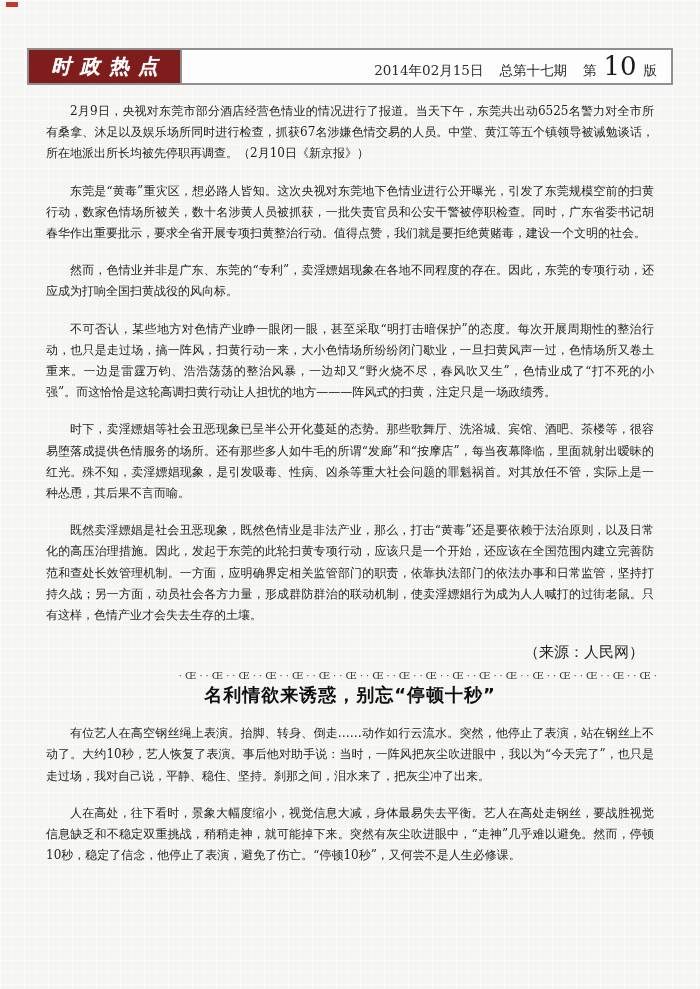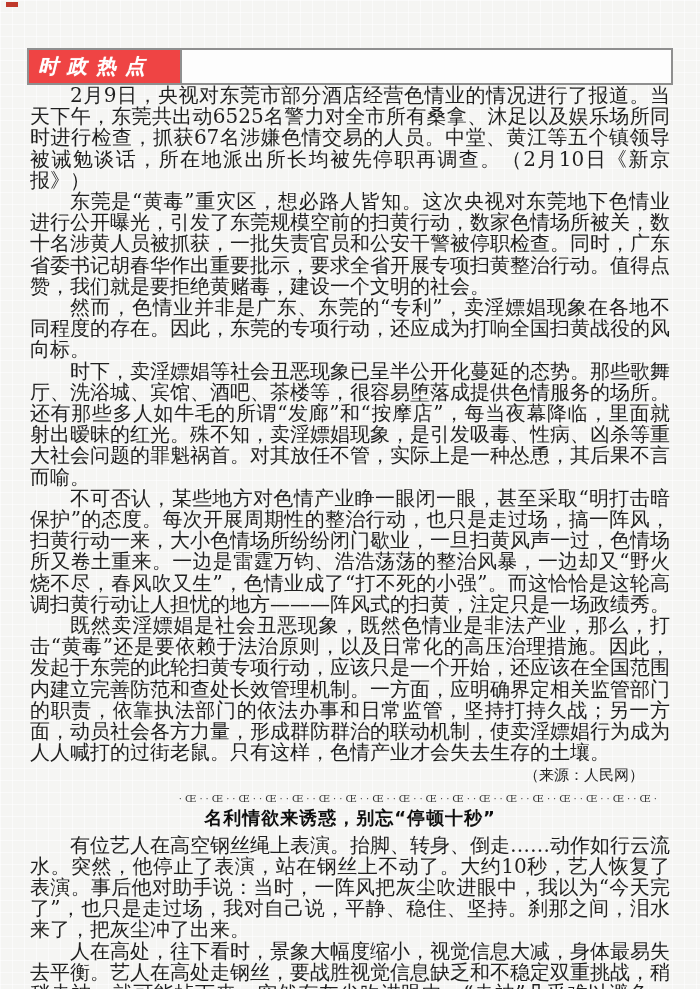--- a/index.html
+++ b/index.html
@@ -30,25 +30,25 @@
     margin: 48px 27px 0 27px;
     height: 33px;
     border: 2px solid #8f8f8f;
     background: #fdfdfd;
     display: flex;
     align-items: stretch;
     box-sizing: content-box;
   }
   .section-badge {
     width: 151px;
-    background: #ef4444;
+    background: #7f1d1d;
     border-right: 2px solid #8f8f8f;
     display: flex;
     align-items: center;
-    justify-content: flex-start;
+    justify-content: center;
   }
   .section-badge .badge-label {
     color: #ffffff;
     font-family: "DejaVu Serif", "Liberation Serif", serif;
     font-weight: bold;
     font-style: italic;
     font-size: 20px;
     letter-spacing: 9px;
     padding-left: 9px;
     text-shadow: 0 0 1px rgba(255,255,255,0.6);
@@ -85,24 +85,24 @@
     text-align: center;
     font-family: "DejaVu Sans", "Liberation Sans", sans-serif;
     font-weight: bold;
     font-size: 18px;
     color: #0f0f0f;
     letter-spacing: 1px;
   }
   
   .article-body { margin: 0 30px; }
   .article-body p {
-    margin: 0;
+    margin: 16px;
     text-indent: 2em;
     text-align: justify;
-    font-size: 20px;
+    font-size: 12px;
     line-height: 21.2px;
     color: #1f1f1f;
   }
   .source-line {
     margin: 1px 30px 0 30px;
     padding-right: 26px;
     text-align: right;
     font-size: 15px;
     line-height: 21px;
     color: #1f1f1f;
@@ -123,29 +123,32 @@
 <body>
 
 <div class="page">
 
   <div class="corner-mark"></div>
 
   <header class="masthead">
     <div class="section-badge">
       <span class="badge-label">时政热点</span>
     </div>
+    <div class="issue-info">
+      <span>2014年02月15日</span><span class="sep"></span><span>总第十七期</span><span class="sep"></span><span>第</span><span class="page-num">10</span><span>版</span>
+    </div>
   </header>
 
 
   <div class="article-body">
       <p>2月9日，央视对东莞市部分酒店经营色情业的情况进行了报道。当天下午，东莞共出动6525名警力对全市所有桑拿、沐足以及娱乐场所同时进行检查，抓获67名涉嫌色情交易的人员。中堂、黄江等五个镇领导被诫勉谈话，所在地派出所长均被先停职再调查。（2月10日《新京报》）</p>
       <p>东莞是“黄毒”重灾区，想必路人皆知。这次央视对东莞地下色情业进行公开曝光，引发了东莞规模空前的扫黄行动，数家色情场所被关，数十名涉黄人员被抓获，一批失责官员和公安干警被停职检查。同时，广东省委书记胡春华作出重要批示，要求全省开展专项扫黄整治行动。值得点赞，我们就是要拒绝黄赌毒，建设一个文明的社会。</p>
       <p>然而，色情业并非是广东、东莞的“专利”，卖淫嫖娼现象在各地不同程度的存在。因此，东莞的专项行动，还应成为打响全国扫黄战役的风向标。</p>
+      <p>不可否认，某些地方对色情产业睁一眼闭一眼，甚至采取“明打击暗保护”的态度。每次开展周期性的整治行动，也只是走过场，搞一阵风，扫黄行动一来，大小色情场所纷纷闭门歇业，一旦扫黄风声一过，色情场所又卷土重来。一边是雷霆万钧、浩浩荡荡的整治风暴，一边却又“野火烧不尽，春风吹又生”，色情业成了“打不死的小强”。而这恰恰是这轮高调扫黄行动让人担忧的地方———阵风式的扫黄，注定只是一场政绩秀。</p>
       <p>时下，卖淫嫖娼等社会丑恶现象已呈半公开化蔓延的态势。那些歌舞厅、洗浴城、宾馆、酒吧、茶楼等，很容易堕落成提供色情服务的场所。还有那些多人如牛毛的所谓“发廊”和“按摩店”，每当夜幕降临，里面就射出暧昧的红光。殊不知，卖淫嫖娼现象，是引发吸毒、性病、凶杀等重大社会问题的罪魁祸首。对其放任不管，实际上是一种怂恿，其后果不言而喻。</p>
-      <p>不可否认，某些地方对色情产业睁一眼闭一眼，甚至采取“明打击暗保护”的态度。每次开展周期性的整治行动，也只是走过场，搞一阵风，扫黄行动一来，大小色情场所纷纷闭门歇业，一旦扫黄风声一过，色情场所又卷土重来。一边是雷霆万钧、浩浩荡荡的整治风暴，一边却又“野火烧不尽，春风吹又生”，色情业成了“打不死的小强”。而这恰恰是这轮高调扫黄行动让人担忧的地方———阵风式的扫黄，注定只是一场政绩秀。</p>
       <p>既然卖淫嫖娼是社会丑恶现象，既然色情业是非法产业，那么，打击“黄毒”还是要依赖于法治原则，以及日常化的高压治理措施。因此，发起于东莞的此轮扫黄专项行动，应该只是一个开始，还应该在全国范围内建立完善防范和查处长效管理机制。一方面，应明确界定相关监管部门的职责，依靠执法部门的依法办事和日常监管，坚持打持久战；另一方面，动员社会各方力量，形成群防群治的联动机制，使卖淫嫖娼行为成为人人喊打的过街老鼠。只有这样，色情产业才会失去生存的土壤。</p>
     </div>
 
   <div class="source-line">（来源：人民网）</div>
 
   <div class="ornament-divider">·Œ··Œ··Œ··Œ··Œ··Œ··Œ··Œ··Œ··Œ··Œ··Œ··Œ··Œ··Œ··Œ··Œ··Œ·</div>
 
   <h2 class="headline-2">名利情欲来诱惑，别忘“停顿十秒”</h2>
 
   <div class="article-body">

